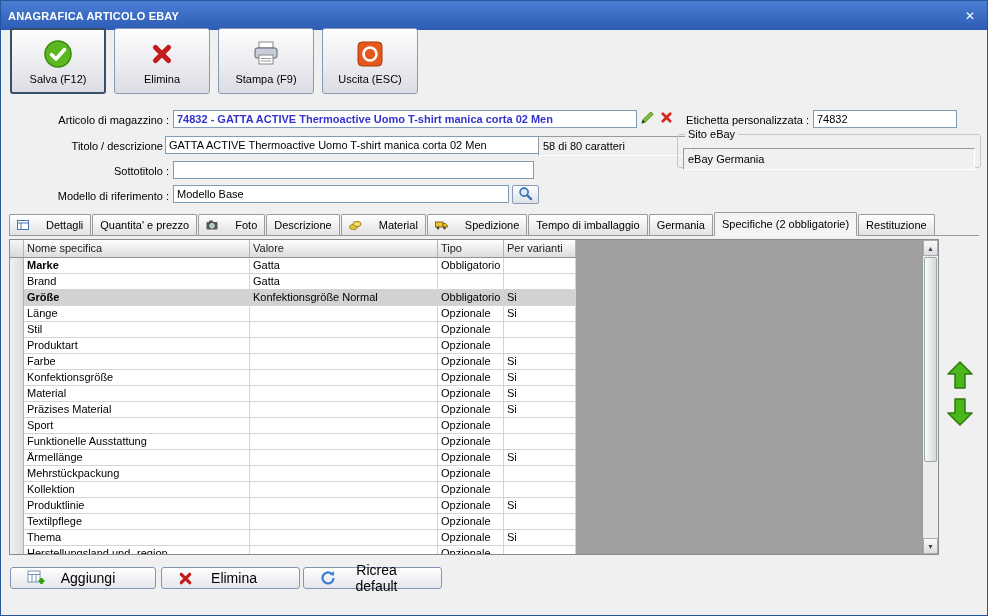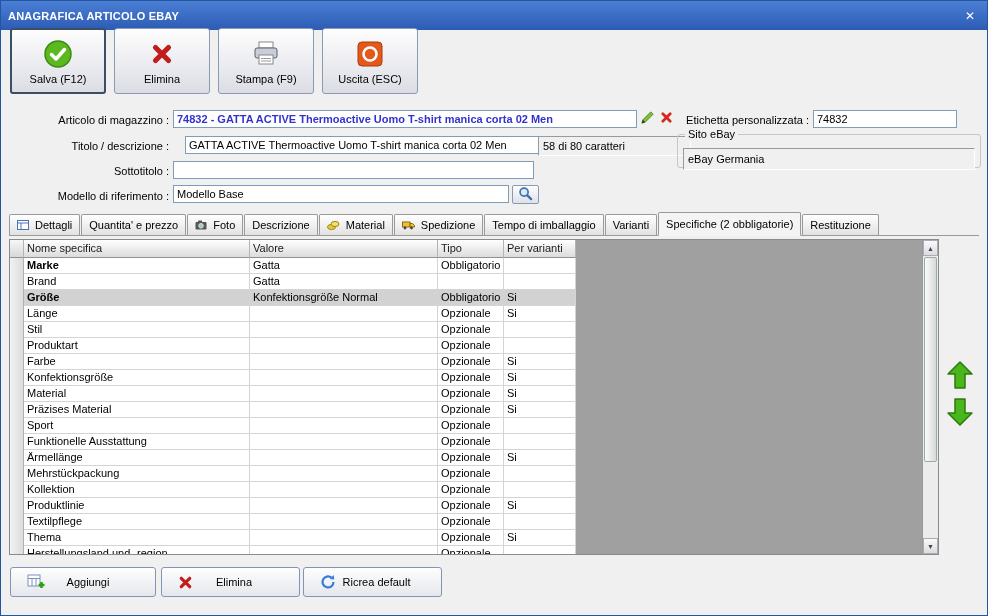--- a/index.html
+++ b/index.html
@@ -34,21 +34,21 @@
   .icon-btn{position:absolute;width:16px;height:16px;border:none;background:transparent;
     display:flex;align-items:center;justify-content:center;padding:0}
   .sq-btn{position:absolute;border:1px solid #8a9ab5;border-radius:2px;
     background:linear-gradient(to bottom,#fdfdfd,#dfe1e8);display:flex;align-items:center;justify-content:center}
   .groupbox{position:absolute;border:1px solid #c4c8cc;border-radius:3px}
   .groupbox .legend{position:absolute;top:-7px;left:7px;background:#f0f0f0;padding:0 3px;line-height:13px}
 
   
   .tabstrip{position:absolute;left:8px;top:211px;right:8px;height:24px;
     display:flex;align-items:flex-end;border-bottom:1px solid #9a9a9a}
-  .tab{display:inline-flex;align-items:center;gap:6px;height:21px;padding:0 7px;
+  .tab{display:inline-flex;align-items:center;gap:17px;height:21px;padding:0 7px;
     border:1px solid #9a9a9a;border-bottom:none;border-radius:2px 2px 0 0;margin-right:1px;
     background:linear-gradient(to bottom,#ffffff,#e2e2e2);white-space:nowrap;cursor:default}
   .tab.active{height:24px;background:#f4f4f4;margin-bottom:-1px;border-bottom:1px solid #f4f4f4;z-index:2}
   .tab .tab-ic{display:inline-flex;align-items:center}
 
   
   .grid{position:absolute;left:8px;top:238px;width:930px;height:316px;
     border:1px solid #8a8a8a;background:#a0a0a0;overflow:hidden}
   .ghead{display:flex;height:18px}
   .hc{background:linear-gradient(to bottom,#ffffff,#dcdcdc);border-right:1px solid #b4b4b4;
@@ -73,23 +73,23 @@
   .sb-btn.up::before{content:"▲"}.sb-btn.down::before{content:"▼"}
   .sb-thumb{position:absolute;left:1px;top:17px;width:13px;height:205px;border:1px solid #9aa;
     border-radius:2px;background:linear-gradient(to right,#fbfbfb,#d8d8d8)}
 
   
   .move-btn{position:absolute;width:28px;height:29px;display:flex;align-items:center;justify-content:center;cursor:default}
   .move-btn.up{left:945px;top:360px}
   .move-btn.down{left:945px;top:397px}
 
   
-  .bot-btn{position:absolute;top:566px;height:30px;border:1px solid #8494b5;border-radius:3px;
+  .bot-btn{position:absolute;top:566px;height:22px;border:1px solid #8494b5;border-radius:3px;
     background:linear-gradient(to bottom,#fefefe,#e5e7ec);display:flex;align-items:center;
-    font-family:inherit;font-size:11px;color:#000;padding:0 6px}
+    font-family:inherit;font-size:14px;color:#000;padding:0 6px}
   .bot-btn .bi{margin-left:10px;display:flex;align-items:center}
   .bot-btn .bl{flex:1;text-align:center;margin-right:18px}
 </style>
 </head>
 <body>
 
 <div class="window">
 
   <div class="titlebar">
     <span class="title">ANAGRAFICA ARTICOLO EBAY</span>
@@ -147,21 +147,21 @@
   </button>
   <button class="icon-btn" style="left:657px;top:110px">
     <span><svg width="13" height="13" viewBox="0 0 14 14">
           <path d="M3 3 L11 11 M11 3 L3 11" stroke="#d42a1e" stroke-width="3" stroke-linecap="round"></path>
         </svg></span>
   </button>
   <div class="flabel" style="left:676px;top:112px;width:132px">Etichetta personalizzata :</div>
   <input class="tfield" style="left: 812px; top: 109px; width: 144px;" value="74832">
 
   <div class="flabel" style="left:0;top:138px">Titolo / descrizione :</div>
-  <input class="tfield" style="left: 184px; top: 135px; width: 421px;" value="GATTA ACTIVE Thermoactive Uomo T-shirt manica corta 02 Men">
+  <input class="tfield" style="left: 164px; top: 135px; width: 421px;" value="GATTA ACTIVE Thermoactive Uomo T-shirt manica corta 02 Men">
   <div class="sunken" style="left:537px;top:135px;width:153px;height:20px">58 di 80 caratteri</div>
 
   <div class="groupbox" style="left:676px;top:133px;width:304px;height:34px">
     <span class="legend">Sito eBay</span>
     <div class="sunken" style="left:5px;top:13px;width:292px;height:22px;line-height:16px">eBay Germania</div>
   </div>
 
   <div class="flabel" style="left:0;top:163px">Sottotitolo :</div>
   <input class="tfield" style="left: 172px; top: 160px; width: 361px;" value="">
 
@@ -218,21 +218,21 @@
             <circle cx="3" cy="9" r="1.4" fill="#444"></circle>
             <circle cx="9.5" cy="9" r="1.4" fill="#444"></circle>
           </svg>
         </span>
         <span>Spedizione</span>
       </div>
       <div class="tab">
         <span>Tempo di imballaggio</span>
       </div>
       <div class="tab">
-        <span>Varianti</span>
+        <span>Germania</span>
       </div>
       <div class="tab active">
         <span>Specifiche (2 obbligatorie)</span>
       </div>
       <div class="tab">
         <span>Restituzione</span>
       </div>
     </div>
 
   <div class="grid">

